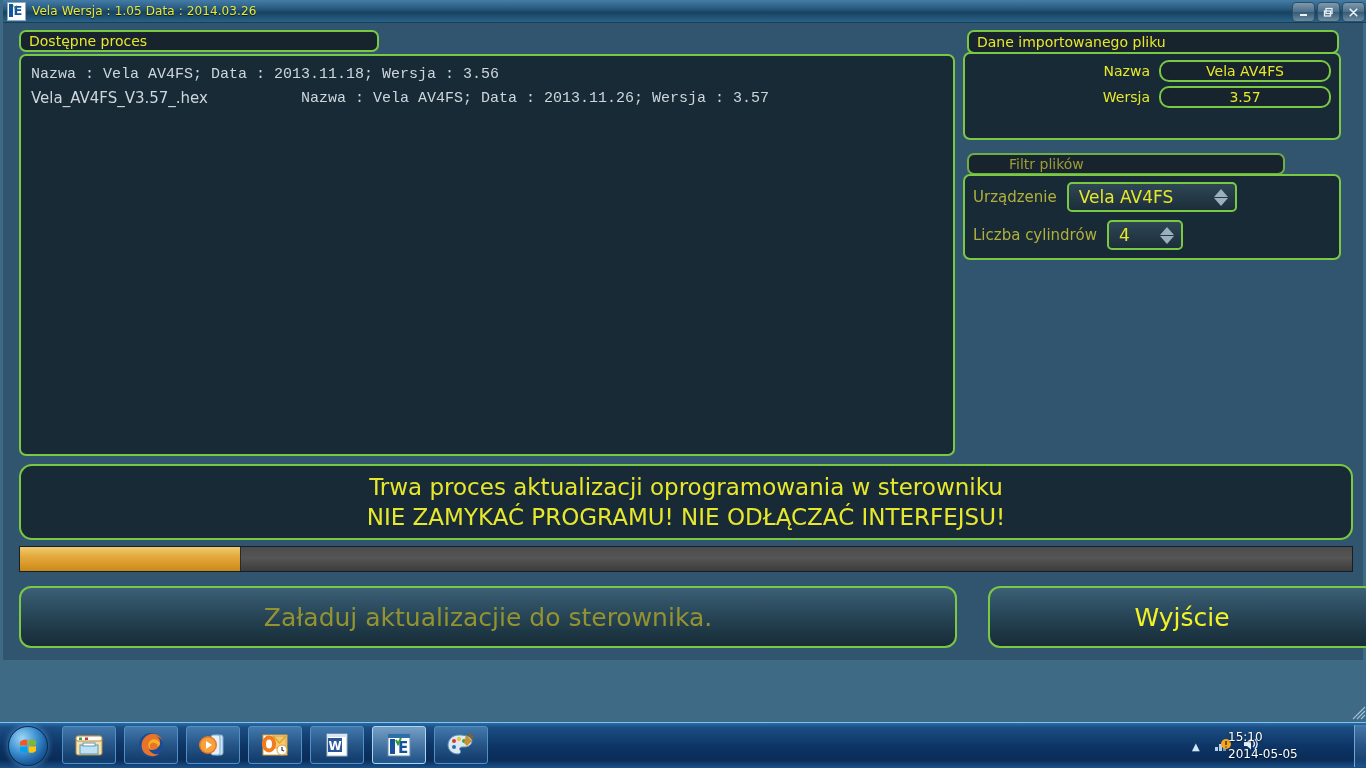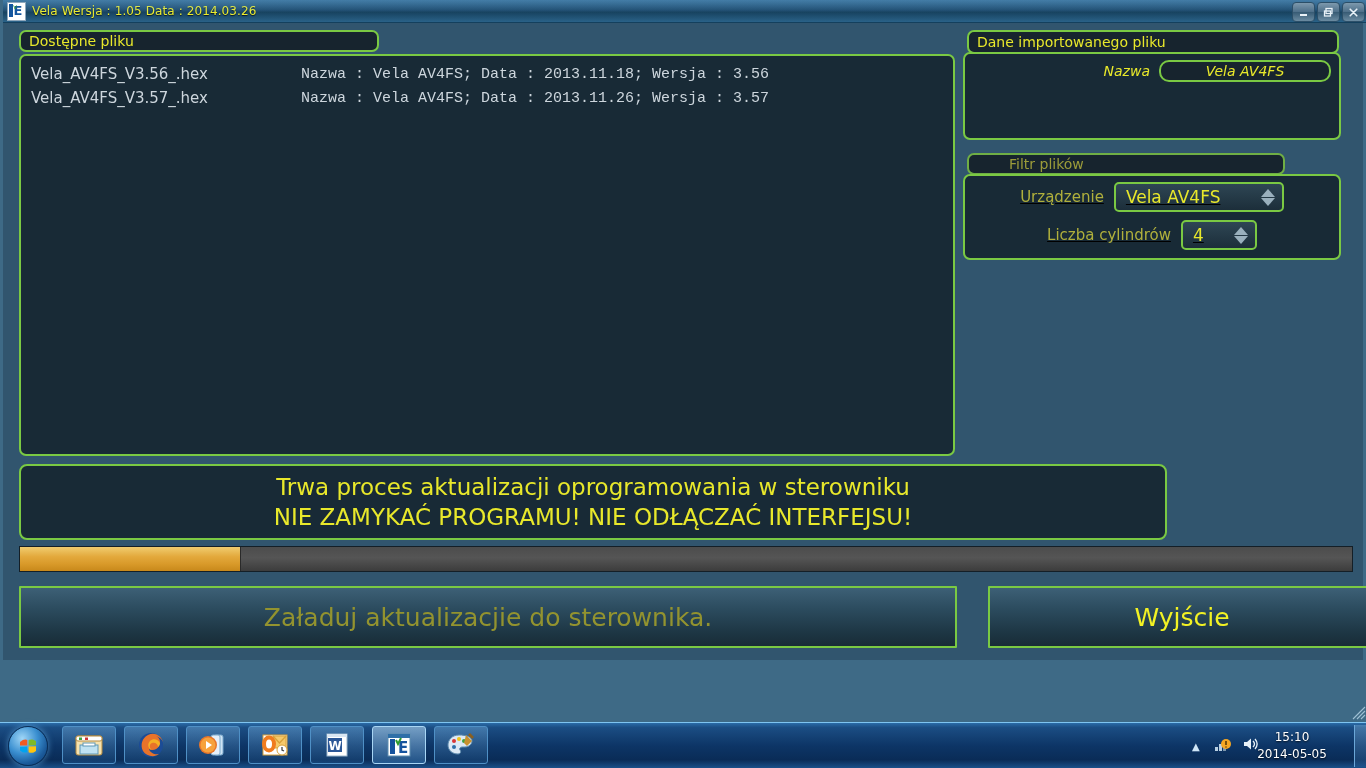--- a/index.html
+++ b/index.html
@@ -80,34 +80,34 @@
   }
   .file-row{
     display:flex;align-items:center;color:#cdd6dd;font-size:15px;height:24px;
     white-space:nowrap;
   }
   .file-row .fname{width:270px;flex:0 0 auto;}
   .file-row .fmeta{flex:1 1 auto;font-family:Liberation Mono, monospace;}
 
   
   #imported-header{position:absolute;left:964px;top:30px;width:372px;height:24px;text-align:center;}
-  #imported-body{position:absolute;left:960px;top:52px;width:378px;height:88px;padding:4px 8px;font-style:italic;}
+  #imported-body{position:absolute;left:960px;top:52px;width:378px;height:88px;padding:4px 8px;}
   .field-row{display:flex;align-items:center;justify-content:flex-end;height:25px;margin-bottom:1px;}
   .field-label{color:#e8e82b;font-size:14px;margin-right:9px;}
   .field-value{
     box-sizing:border-box;
     width:172px;height:22px;border:2px solid #7ac943;border-radius:10px;
     background:#17242e;color:#e8e82b;font-size:14px;
     display:flex;align-items:center;justify-content:center;
   }
 
   
   #filter-header{position:absolute;left:964px;top:153px;width:318px;height:22px;padding-left:40px;}
   #filter-body{position:absolute;left:960px;top:174px;width:378px;height:86px;padding:6px 8px;}
-  .filter-row{display:flex;align-items:center;justify-content:center;margin-bottom:8px;text-decoration:underline;}
+  .filter-row{display:flex;align-items:center;justify-content:flex-start;margin-bottom:8px;}
   .filter-label{color:#b0b03c;font-size:15px;margin-right:10px;}
   .combo{
     box-sizing:border-box;height:30px;border:2px solid #7ac943;border-radius:5px;
     background:linear-gradient(180deg,#2e4654 0%,#1c2e3a 100%);
     display:flex;align-items:center;position:relative;
   }
   .combo .cval{color:#e8e82b;font-size:17px;padding-left:10px;flex:1 1 auto;}
   .spin{
     width:22px;height:26px;margin-right:3px;display:flex;flex-direction:column;
     align-items:center;justify-content:center;gap:1px;flex:0 0 auto;
@@ -116,43 +116,43 @@
     width:0;height:0;border-left:7px solid transparent;border-right:7px solid transparent;
   }
   .spin .up{border-bottom:8px solid #9ab0bd;}
   .spin .dn{border-top:8px solid #9ab0bd;}
   #combo-device{width:170px;}
   #combo-cyl{width:76px;}
   #combo-cyl .cval{font-size:17px;}
 
   
   #warn-box{
-    position:absolute;left:16px;top:464px;width:1148px;height:76px;
-    box-sizing:border-box;border:2px solid #7ac943;border-radius:8px;
+    position:absolute;left:16px;top:464px;width:1334px;height:76px;
+    box-sizing:border-box;border:2px solid #7ac943;border-radius:13px;
     background:#182a36;
     display:flex;flex-direction:column;align-items:center;justify-content:center;
   }
   #warn-box div{color:#e8e82b;font-size:23px;line-height:30px;white-space:nowrap;}
 
   
   #progress-outer{
     position:absolute;left:16px;top:546px;width:1334px;height:26px;
     box-sizing:border-box;border:1px solid #141f27;
     background:linear-gradient(180deg,#4c4c4c 0%,#555555 45%,#3c3c3c 100%);
     overflow:hidden;
   }
   #progress-fill{
     height:100%;
     background:linear-gradient(180deg,#f0cc6f 0%,#e3a93c 40%,#d99a2a 70%,#c8881b 100%);
     border-right:1px solid #2a2a2a;
   }
 
   
   .btn{
-    box-sizing:border-box;border:2px solid #7ac943;border-radius:1px;
+    box-sizing:border-box;border:2px solid #7ac943;border-radius:12px;
     background:linear-gradient(180deg,#3d6076 0%,#2c4c5f 35%,#1e3745 75%,#182c37 100%);
     display:flex;align-items:center;justify-content:center;
     font-size:25px;
   }
   #btn-load{position:absolute;left:16px;top:586px;width:938px;height:62px;color:#93932f;}
   #btn-exit{position:absolute;left:985px;top:586px;width:388px;height:62px;color:#f2f224;}
 
   
   #statusbar{
     position:absolute;left:0;top:660px;width:1366px;height:62px;
@@ -190,21 +190,21 @@
   .tbicon.active{
     background:linear-gradient(180deg,rgba(190,225,250,.55),rgba(60,130,195,.45));
     border-color:#a8d6f5;
   }
   #tray{
     position:absolute;right:0;top:0;height:46px;width:186px;
     display:flex;align-items:center;
   }
   #tray .chev{color:#cfe6f7;font-size:10px;margin-left:12px;}
   #tray .clock{
-    position:absolute;right:22px;top:6px;width:104px;text-align:center;
+    position:absolute;right:34px;top:6px;width:104px;
     color:#ffffff;font-size:12px;line-height:17px;text-shadow:0 1px 2px rgba(0,0,0,.8);
   }
   #tray .showdesk{
     position:absolute;right:0;top:2px;width:11px;height:42px;
     border-left:1px solid #6ba7d8;
     background:linear-gradient(180deg,rgba(160,210,245,.30),rgba(40,100,160,.30));
   }
 </style>
 </head>
 <body>
@@ -235,40 +235,43 @@
         </div>
         <div class="wbtn">
           <svg width="11" height="11" viewBox="0 0 11 11">
             <path d="M2.2 2.2 L8.8 8.8 M8.8 2.2 L2.2 8.8" stroke="#e9f2f8" stroke-width="1.6" stroke-linecap="round"></path>
           </svg>
         </div>
       </div>
     </div>
 
     <div id="files-header" class="gb-header">
-      <span>Dostępne pliku</span>
+      <span>Dostępne proces</span>
     </div>
     <div id="files-list" class="gb-body">
       <div class="file-row">
-        <span class="fname">Vela_AV4FS_V3.56_.hex</span>
         <span class="fmeta">Nazwa : Vela AV4FS;  Data : 2013.11.18;  Wersja : 3.56</span>
       </div>
       <div class="file-row">
         <span class="fname">Vela_AV4FS_V3.57_.hex</span>
         <span class="fmeta">Nazwa : Vela AV4FS;  Data : 2013.11.26;  Wersja : 3.57</span>
       </div>
     </div>
 
     <div id="imported-header" class="gb-header">
       <span>Dane importowanego pliku</span>
     </div>
     <div id="imported-body" class="gb-body">
       <div class="field-row">
         <span class="field-label">Nazwa</span>
         <span class="field-value">Vela AV4FS</span>
+      </div>
+      <div class="field-row">
+        <span class="field-label">Wersja</span>
+        <span class="field-value">3.57</span>
       </div>
     </div>
 
     <div id="filter-header" class="gb-header dim">
       <span>Filtr plików</span>
     </div>
     <div id="filter-body" class="gb-body">
       <div class="filter-row">
         <span class="filter-label">Urządzenie</span>
         <span class="combo" id="combo-device">

